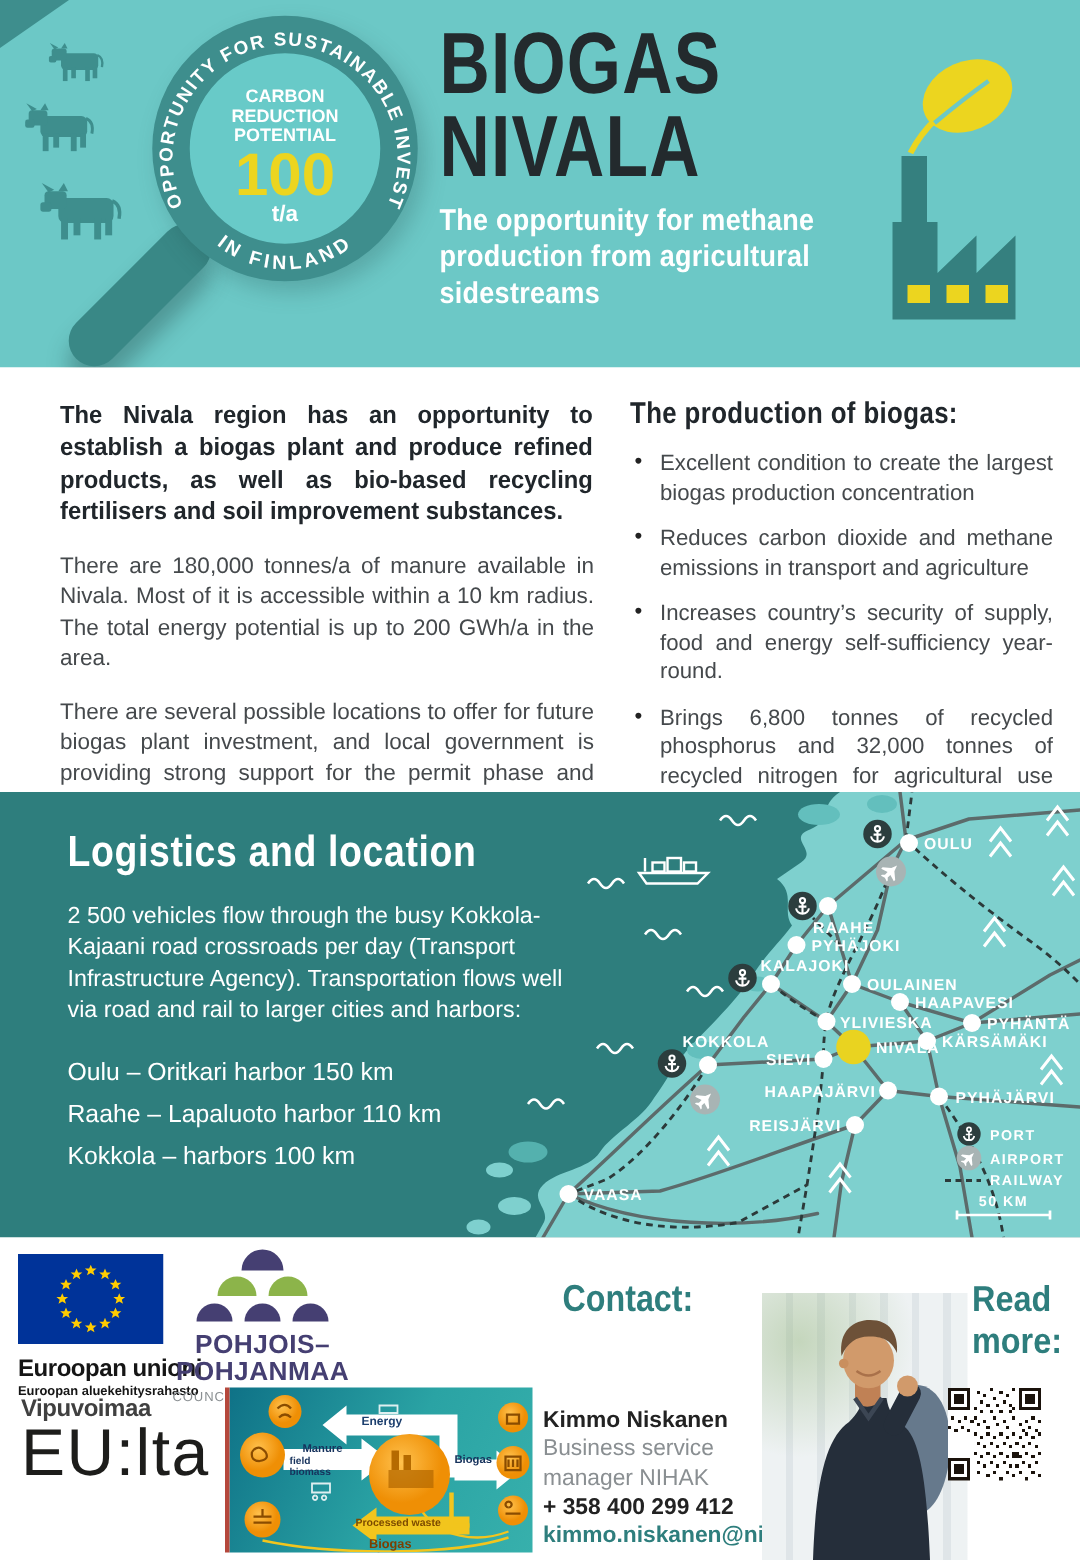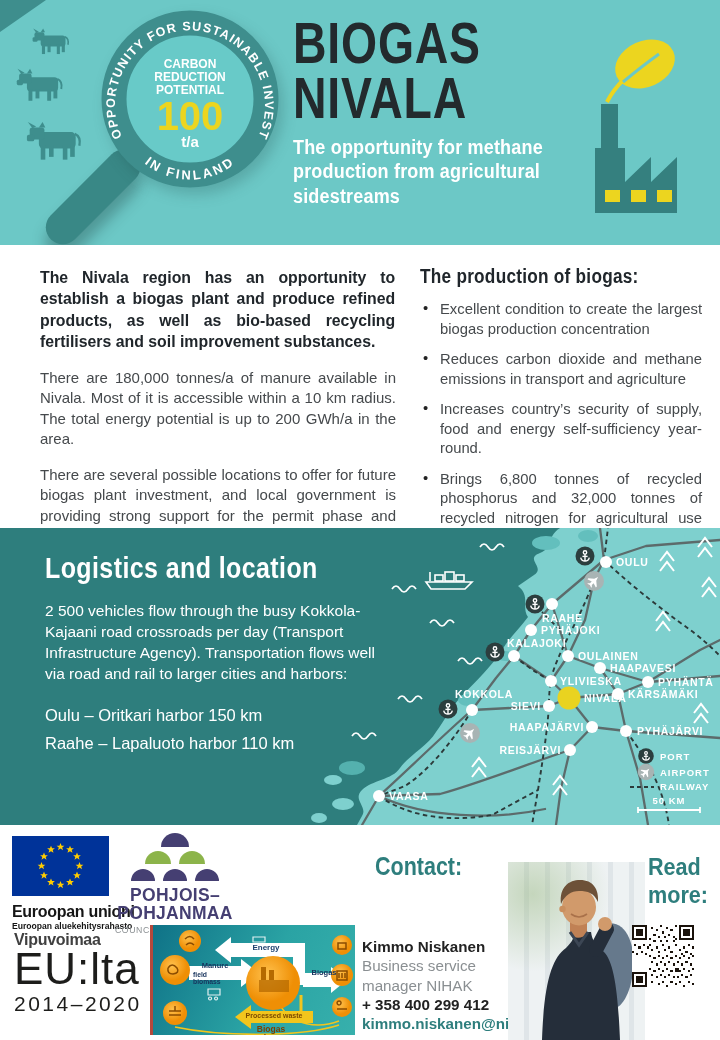--- a/index.html
+++ b/index.html
@@ -55,21 +55,21 @@
   .eu-line2 { font-size:8.6px; font-weight:bold; color:#151515; white-space:nowrap; }
   .ppl-block { position:absolute; left:115px; top:6px; width:120px; text-align:center; }
   .ppl-name { color:#453f72; font-weight:bold; font-size:17.5px; line-height:1.02; letter-spacing:.3px; }
   .ppl-sub { margin-top:2px; color:#8a8f92; font-size:8.7px; letter-spacing:.6px; white-space:nowrap; }
   .vipu-block { position:absolute; left:14px; top:106px; }
   .vipu1 { color:#404040; font-weight:bold; font-size:16px; letter-spacing:-.3px; }
   .vipu2 { color:#1d1d1b; font-size:44px; font-weight:400; letter-spacing:1px; line-height:.92; }
   .vipu3 { color:#1d1d1b; font-size:21px; letter-spacing:2.5px; margin-top:3px; }
   .diagram { position:absolute; left:150px; top:100px; width:205px; height:110px;
     background:linear-gradient(115deg,#0f7287,#2aa3a4 55%,#37b0ac); border-left:3px solid #b5483c; overflow:hidden; }
-  .dg-label { position:absolute; font-weight:bold; text-align:center; line-height:1.05; }
+  .dg-label { position:absolute; font-weight:bold; line-height:1.05; }
   .contact-heading { position:absolute; left:375px; top:27px; color:#2e7e7d; font-size:25px;
     font-weight:bold; transform:scaleX(.86); transform-origin:0 0; white-space:nowrap; }
   .contact-block { position:absolute; left:362px; top:112px; font-size:15.2px; line-height:1.27; }
   .c-name { font-weight:bold; color:#222; }
   .c-role { color:#8a8f92; }
   .c-phone { font-weight:bold; color:#222; }
   .c-email { font-weight:bold; color:#2e7e7d; text-decoration:none; display:block; }
   .photo { position:absolute; left:508px; top:37px; width:137px; height:178px; overflow:hidden;
     background:
       radial-gradient(circle at 18% 18%, rgba(146,180,122,.45), rgba(146,180,122,0) 42%),
@@ -320,20 +320,21 @@
         </g>
       </g>
     </svg>
 
     <div class="log-text">
       <h2>Logistics and location</h2>
       <p>2 500 vehicles flow through the busy Kokkola-Kajaani road crossroads per day (Transport Infrastructure Agency). Transportation flows well via road and rail to larger cities and harbors:</p>
       <ul class="dist">
         <li>Oulu – Oritkari harbor 150 km</li>
         <li>Raahe – Lapaluoto harbor 110 km</li>
+        <li>Kokkola  – harbors 100 km</li>
       </ul>
     </div>
   </section>
 
   <footer class="footer">
 
     <div class="eu-block">
       <svg width="97" height="60" viewBox="0 0 97 60">
         <rect width="97" height="60" fill="#003399"></rect>
         <defs>
@@ -366,21 +367,20 @@
         <path d="M 70,50 A 12,12 0 0 1 94,50 Z" fill="#453f72"></path>
       </svg>
       <div class="ppl-name">POHJOIS–</div>
       <div class="ppl-name">POHJANMAA</div>
       <div class="ppl-sub">COUNCIL OF OULU REGION</div>
     </div>
 
     <div class="vipu-block">
       <div class="vipu1">Vipuvoimaa</div>
       <div class="vipu2">EU:lta</div>
-      <div class="vipu3">2014–2020</div>
     </div>
 
     <div class="diagram">
       <svg width="202" height="110" viewBox="0 0 202 110">
         <defs>
           <radialGradient id="orangeGrad" cx="40%" cy="35%">
             <stop offset="0%" stop-color="#ffc14d"></stop>
               <stop offset="100%" stop-color="#ef8f05"></stop>
           </radialGradient>
         </defs>

